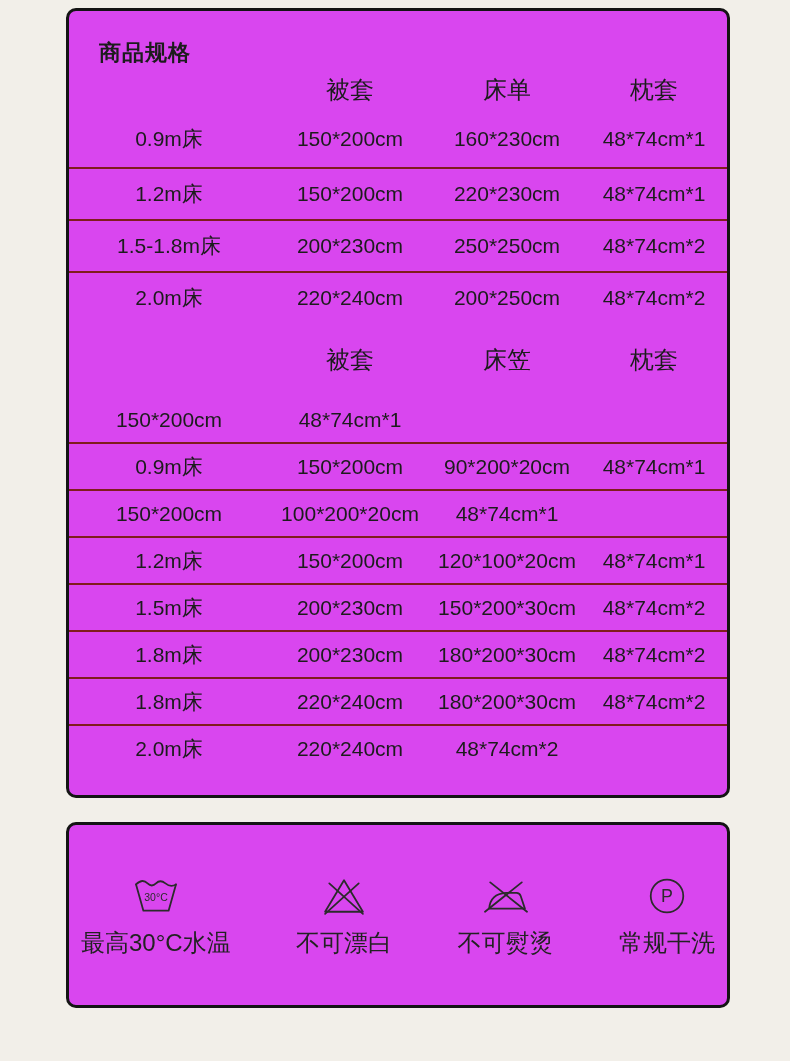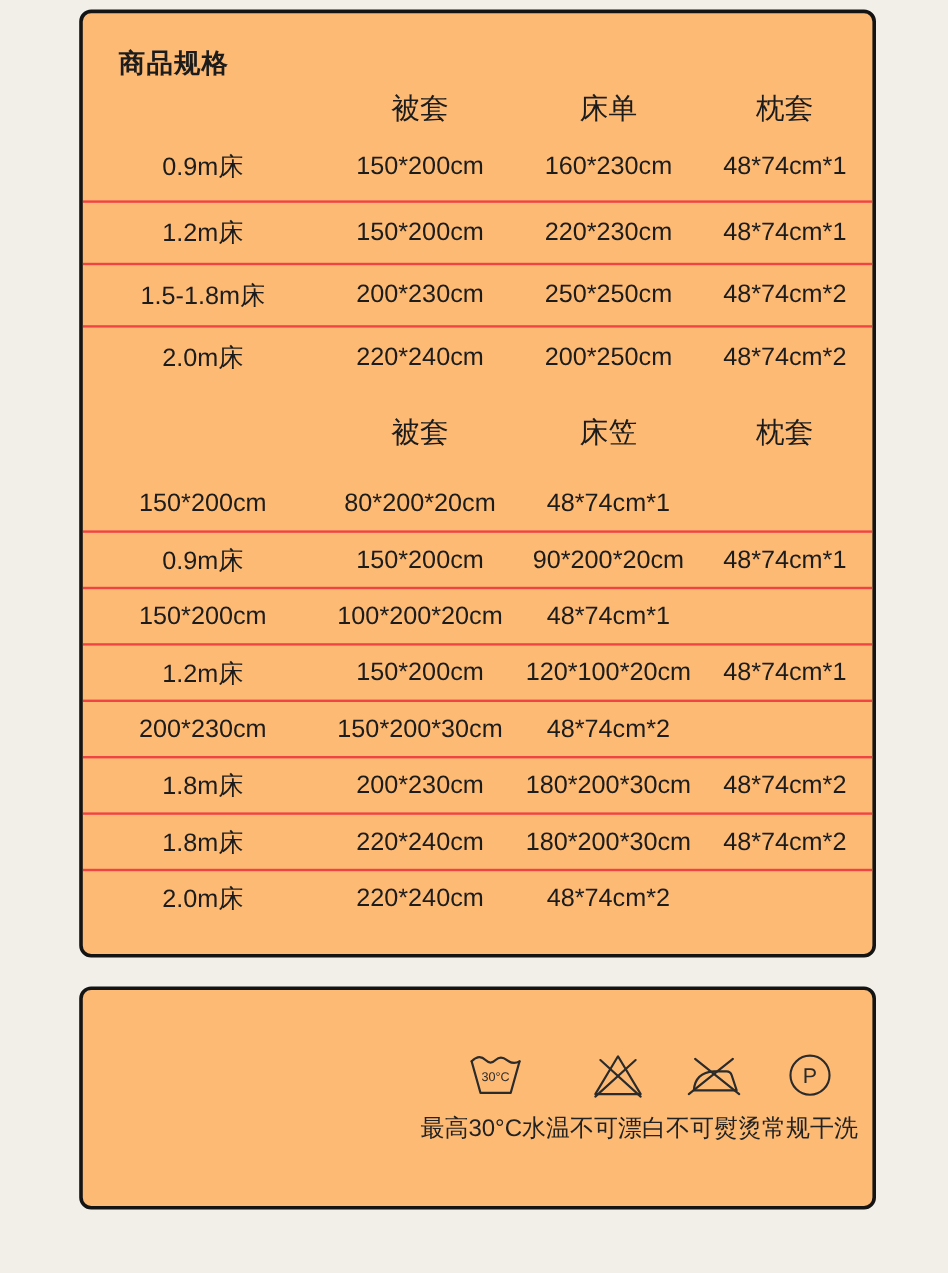--- a/index.html
+++ b/index.html
@@ -10,21 +10,21 @@
     background: #f2efe9;
     font-family: "Liberation Sans", "DejaVu Sans", sans-serif;
     color: #1c1c1c;
     -webkit-font-smoothing: antialiased;
   }
   .panel {
     position: absolute;
     left: 66px;
     width: 664px;
     box-sizing: border-box;
-    background: #fdba74;
+    background: #d946ef;
     border: 3px solid #141414;
     border-radius: 10px;
   }
   .spec-panel { top: 8px; height: 790px; overflow: hidden; }
   .care-panel { top: 822px; height: 186px; }
 
   .spec-title {
     margin: 26px 0 0 30px;
     font-size: 22px;
     font-weight: bold;
@@ -37,38 +37,38 @@
     grid-template-columns: 200px 162px 152px 142px;
     align-items: center;
     text-align: center;
     white-space: nowrap;
   }
   .header-row { height: 42px; font-size: 24px; font-weight: normal; }
   .header-row.second { height: 74px; }
   .data-row { height: 45px; font-size: 21px; }
   .data-row.tall { height: 56px; }
   .data-row.s1 { height: 50px; }
-  .divider { border-bottom: 2px solid #ef4444; }
+  .divider { border-bottom: 2px solid #7f1d1d; }
   .cell { overflow: visible; }
 
   .care-row {
     display: flex;
-    justify-content: flex-end;
+    justify-content: space-between;
     align-items: flex-start;
     padding: 50px 12px 0 12px;
   }
   .care-item {
     display: flex;
     flex-direction: column;
     align-items: center;
   }
   .care-item svg { display: block; }
   .care-label {
     margin-top: 10px;
-    font-size: 20px;
+    font-size: 24px;
     white-space: nowrap;
     color: #222;
   }
   .icon-shape { stroke: #2b2b2b; stroke-width: 1.7; fill: none; stroke-linejoin: round; stroke-linecap: round; }
   .icon-text { fill: #2b2b2b; stroke: none; font-family: "Liberation Sans", sans-serif; }
 </style>
 </head>
 <body>
 
 <div class="panel spec-panel">
@@ -109,41 +109,41 @@
 
   <div class="grid-row header-row second">
     <div class="cell"></div>
     <div class="cell">被套</div>
     <div class="cell">床笠</div>
     <div class="cell">枕套</div>
   </div>
 
   <div class="grid-row data-row divider">
     <div class="cell">150*200cm</div>
-    <div class="cell">80*200*20cm</div>
     <div class="cell">48*74cm*1</div>
   </div>
   <div class="grid-row data-row divider">
     <div class="cell">0.9m床</div>
     <div class="cell">150*200cm</div>
     <div class="cell">90*200*20cm</div>
     <div class="cell">48*74cm*1</div>
   </div>
   <div class="grid-row data-row divider">
     <div class="cell">150*200cm</div>
     <div class="cell">100*200*20cm</div>
     <div class="cell">48*74cm*1</div>
   </div>
   <div class="grid-row data-row divider">
     <div class="cell">1.2m床</div>
     <div class="cell">150*200cm</div>
     <div class="cell">120*100*20cm</div>
     <div class="cell">48*74cm*1</div>
   </div>
   <div class="grid-row data-row divider">
+    <div class="cell">1.5m床</div>
     <div class="cell">200*230cm</div>
     <div class="cell">150*200*30cm</div>
     <div class="cell">48*74cm*2</div>
   </div>
   <div class="grid-row data-row divider">
     <div class="cell">1.8m床</div>
     <div class="cell">200*230cm</div>
     <div class="cell">180*200*30cm</div>
     <div class="cell">48*74cm*2</div>
   </div>

